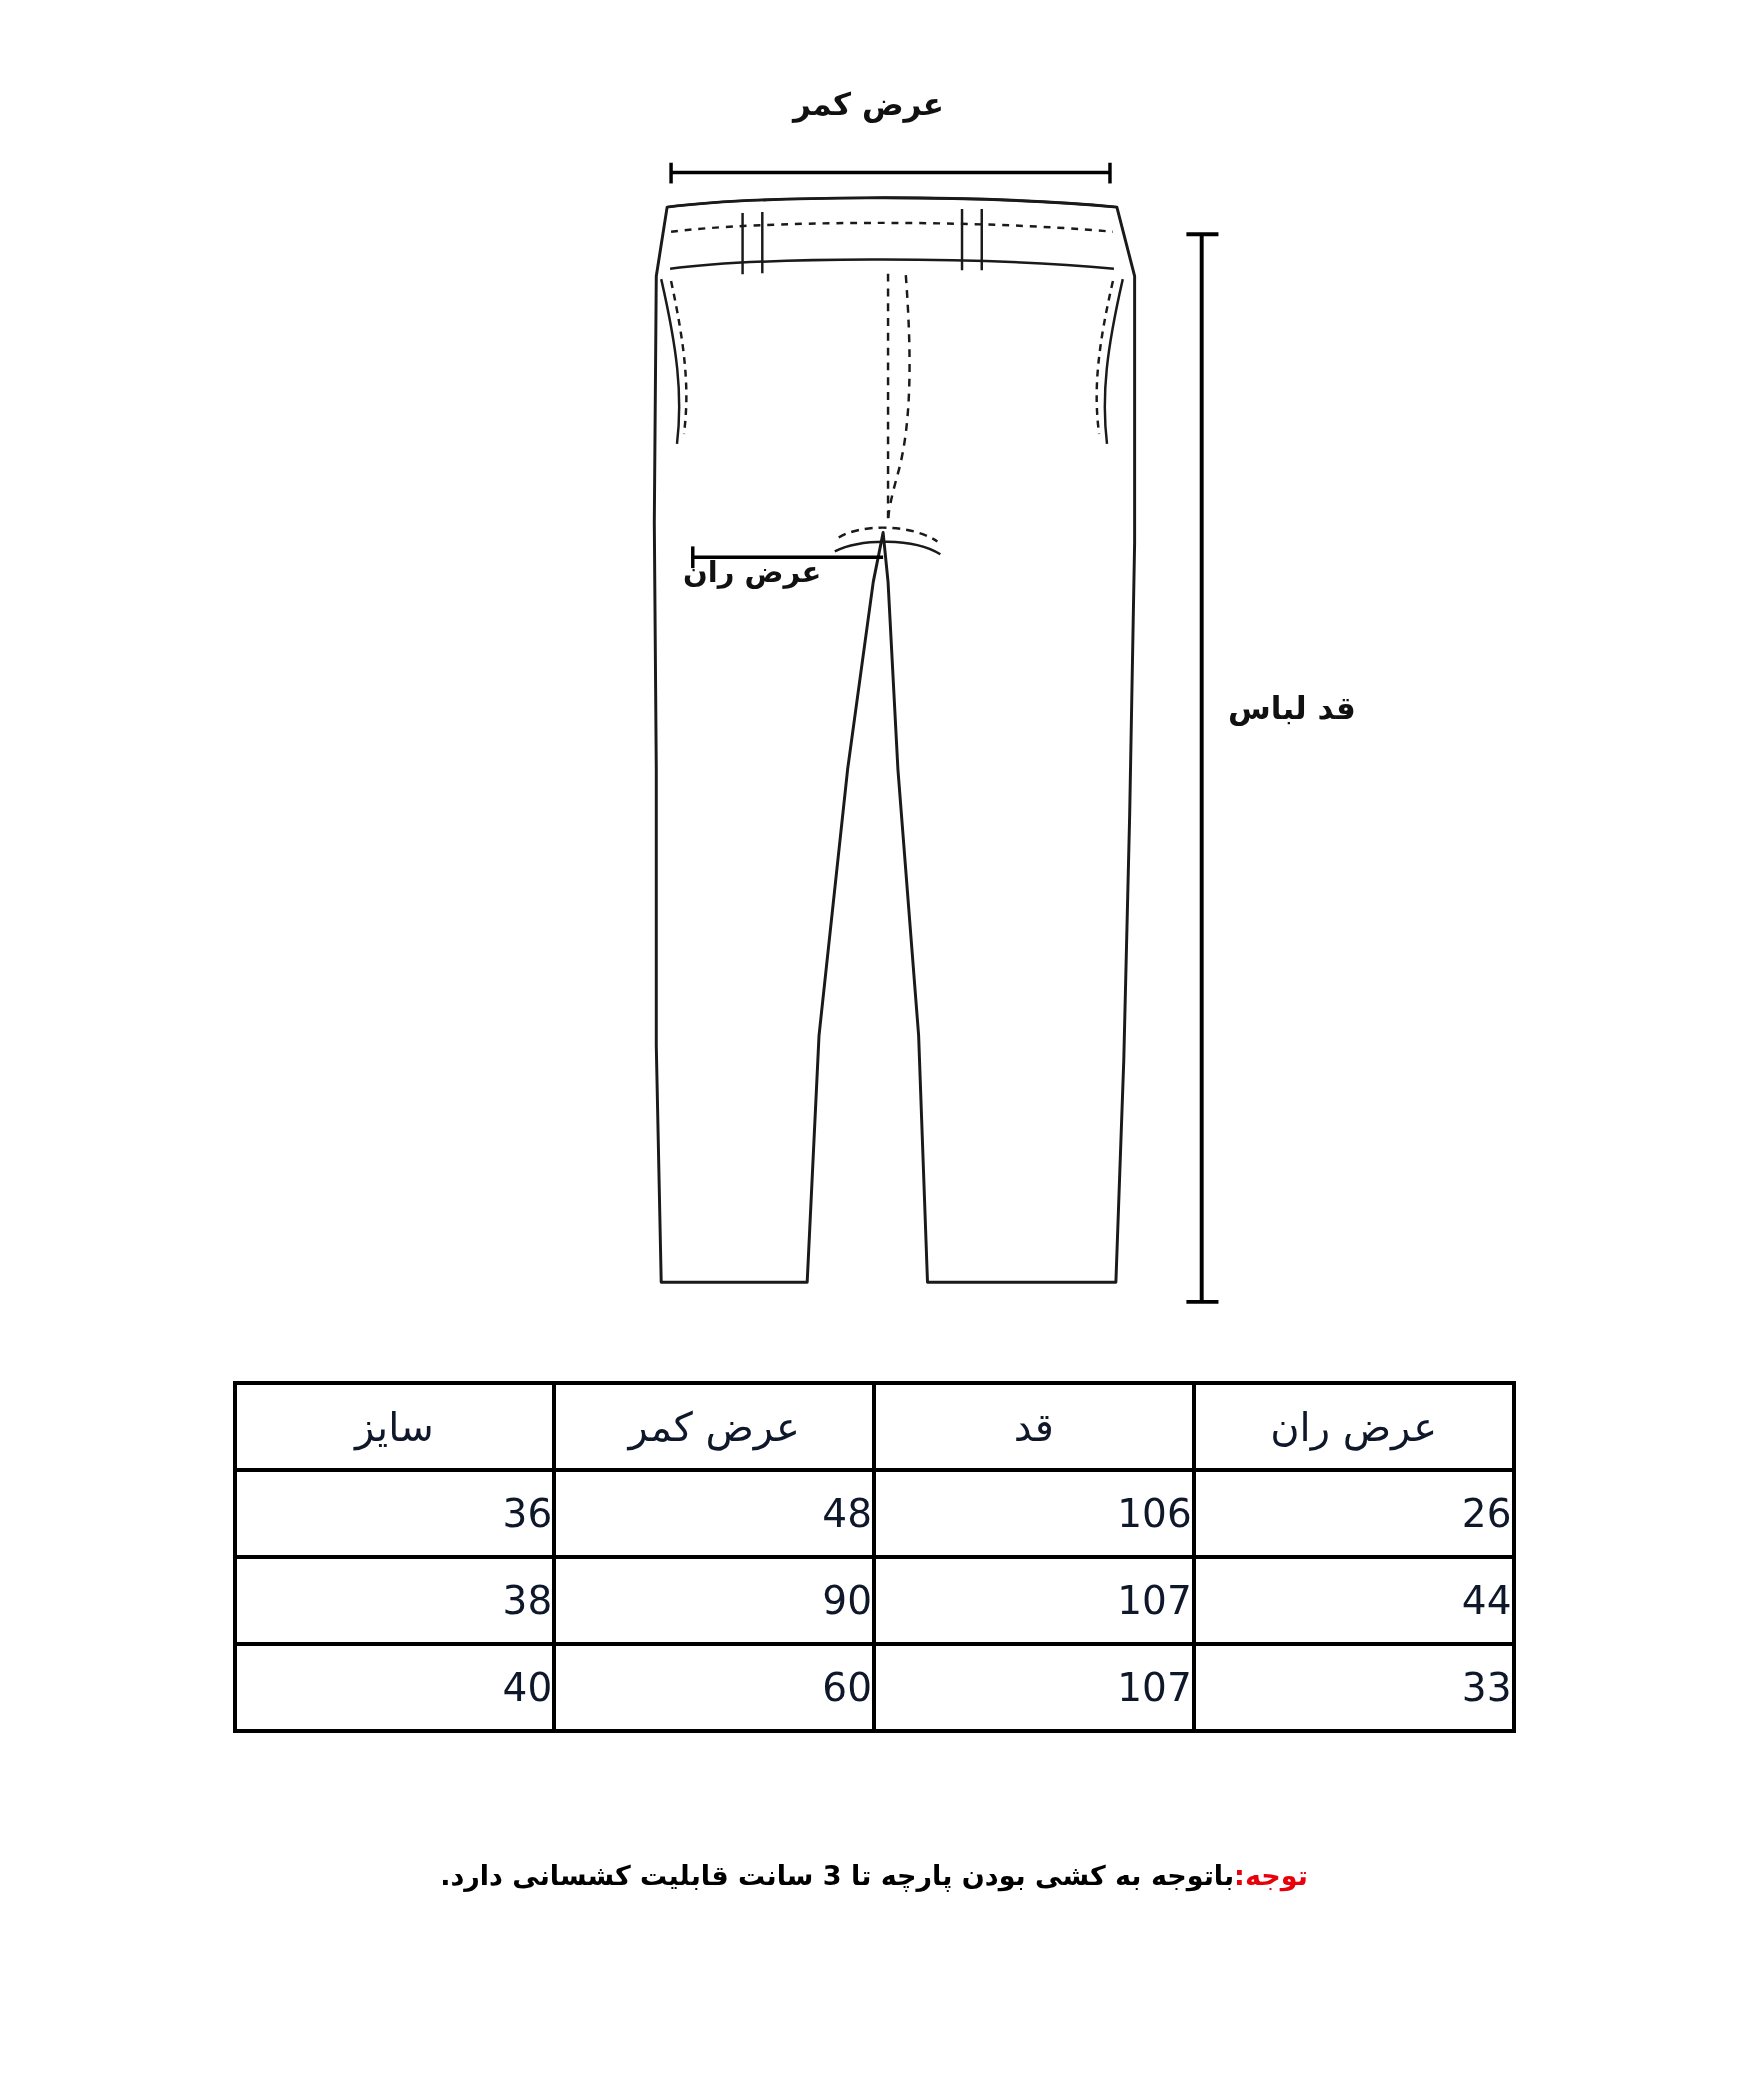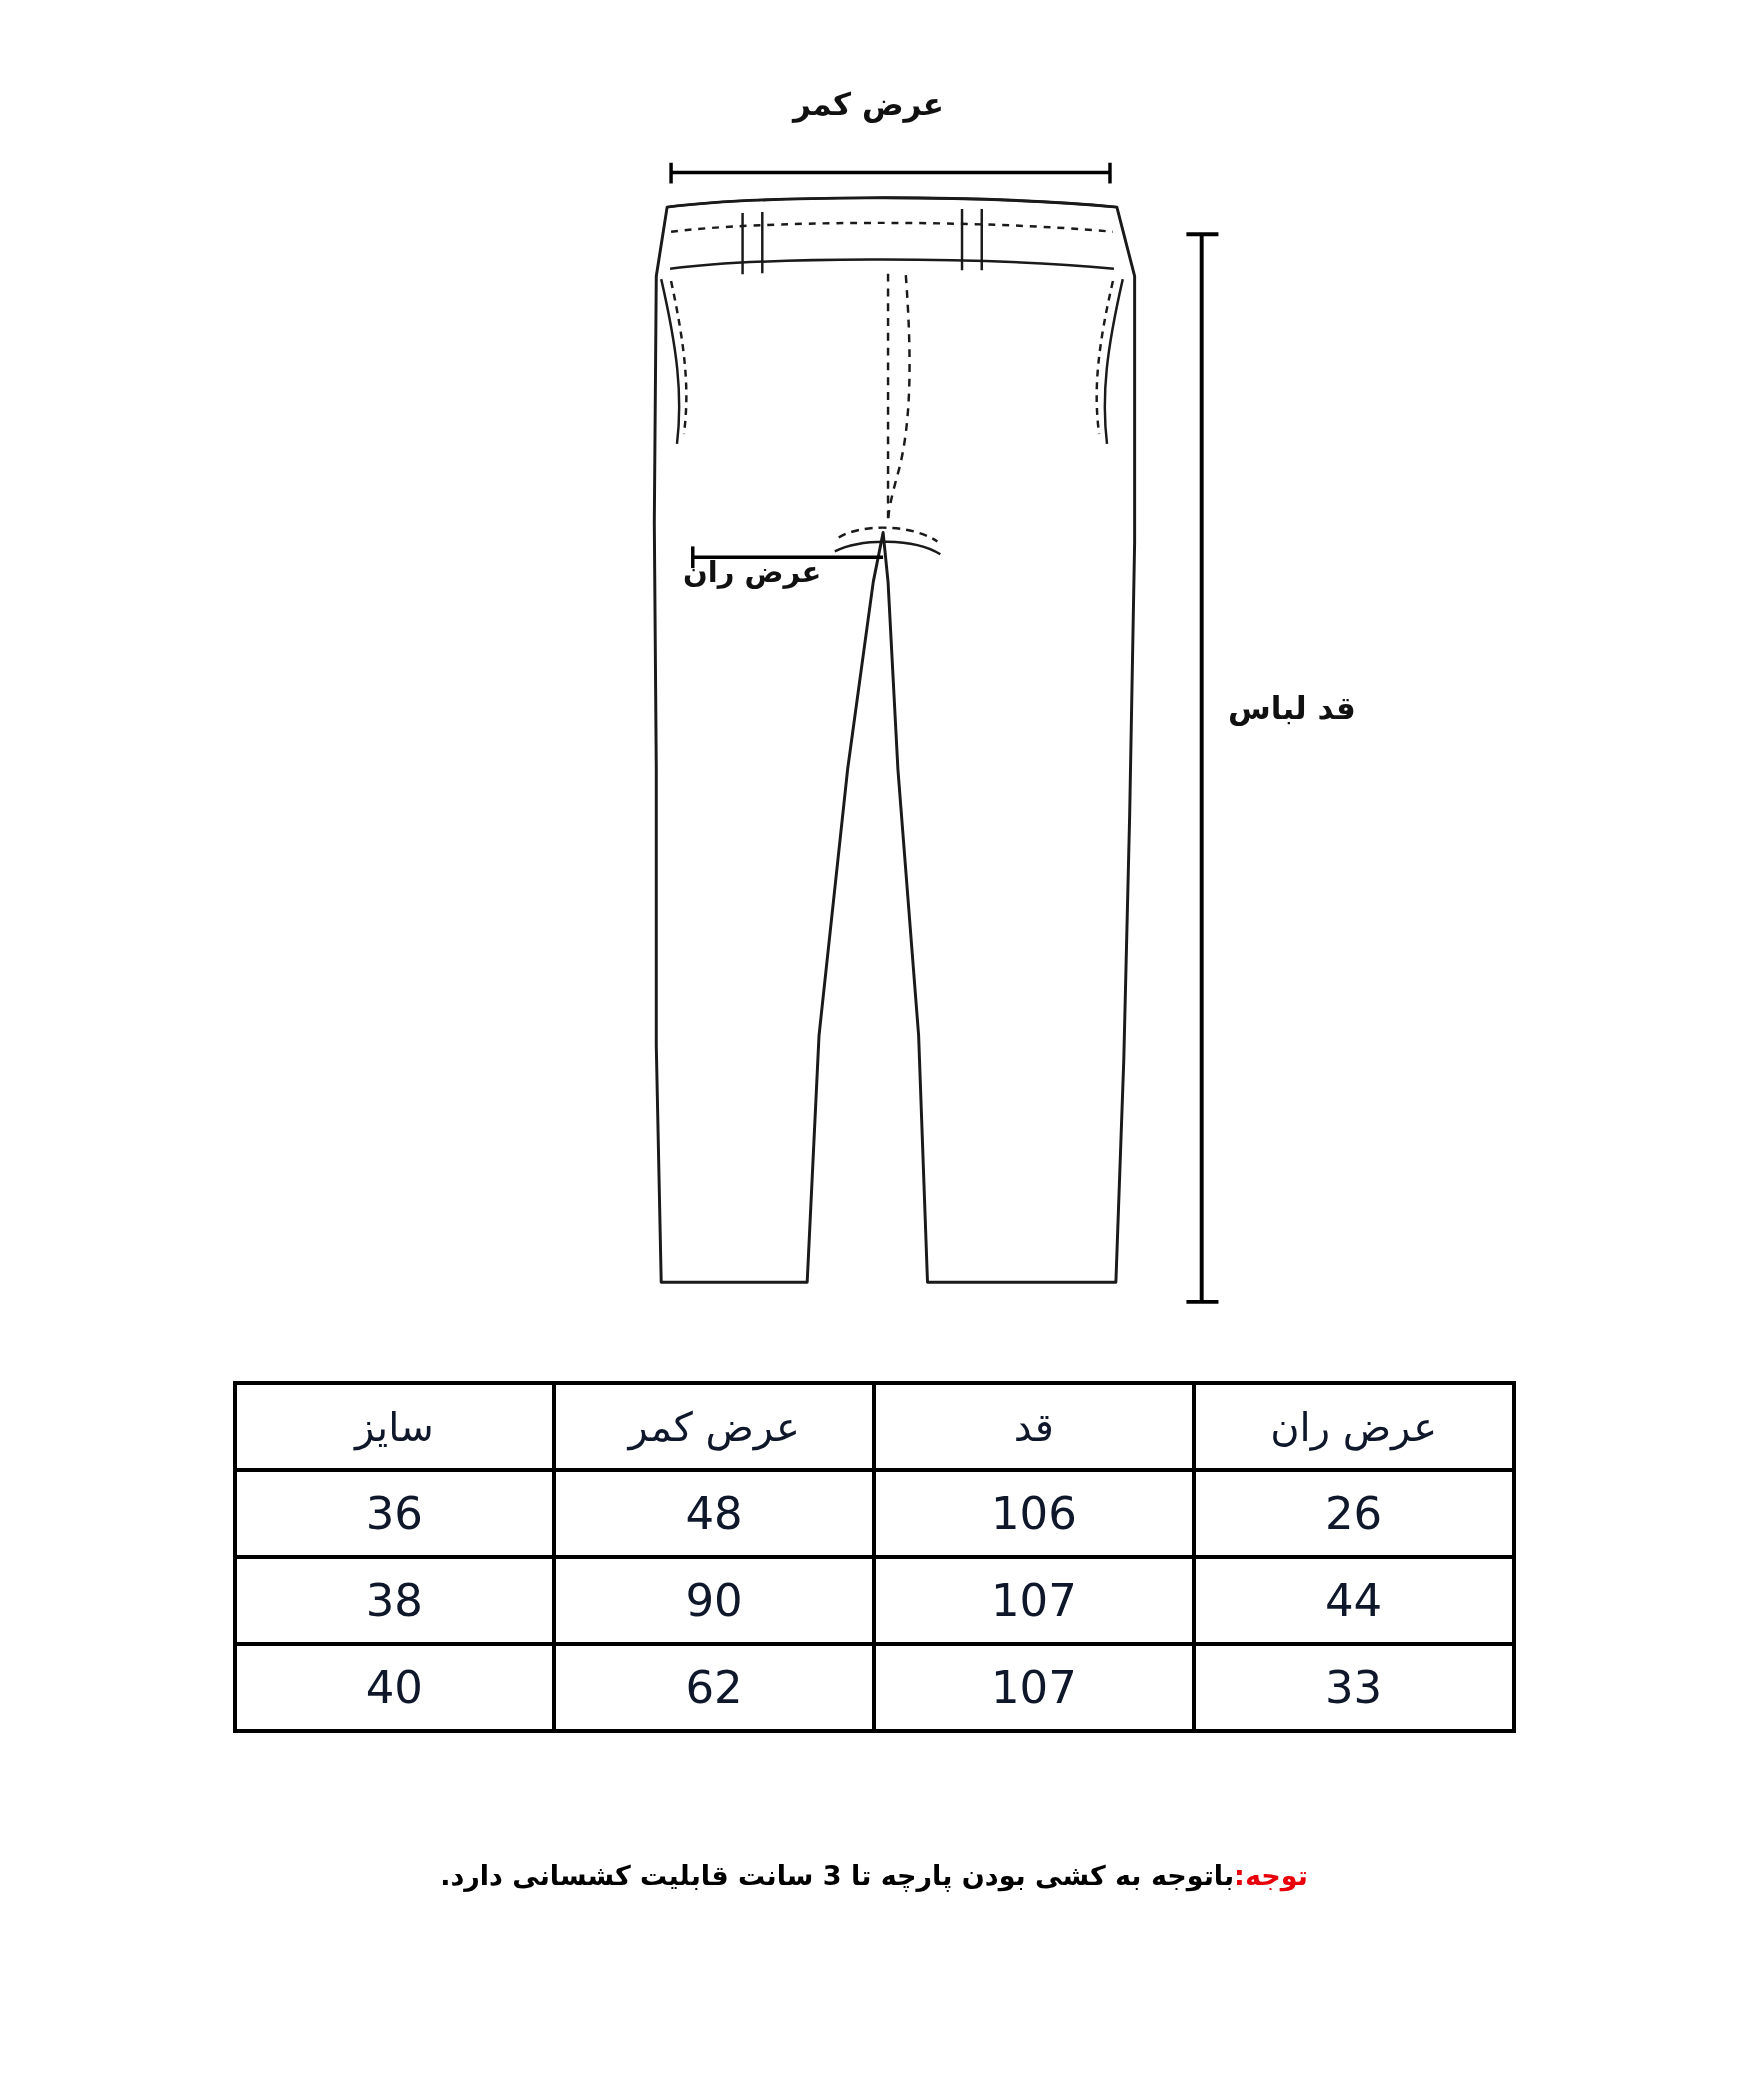--- a/index.html
+++ b/index.html
@@ -74,21 +74,22 @@
     font-weight: 400;
     color: #0f172a;
     padding: 0;
     height: 83px;
     width: 25%;
   }
   table.size-table th {
     font-size: 40px;
   }
   table.size-table td {
-    font-size: 45px;
+    font-size: 39px;
+    text-align: right;
   }
 
   
   .note {
     position: absolute;
     top: 1860px;
     left: 0;
     width: 1748px;
     text-align: center;
     direction: rtl;
@@ -207,21 +208,21 @@
       </tr>
       <tr>
         <td>44</td>
         <td>107</td>
         <td>90</td>
         <td>38</td>
       </tr>
       <tr>
         <td>33</td>
         <td>107</td>
-        <td>62</td>
+        <td>60</td>
         <td>40</td>
       </tr>
     </tbody>
   </table>
 </div>
 
 <div class="note"><span class="warn">توجه:</span><span>باتوجه به کشی بودن پارچه تا  3 سانت قابلیت کشسانی دارد.</span></div>
 
 
 </body></html>

